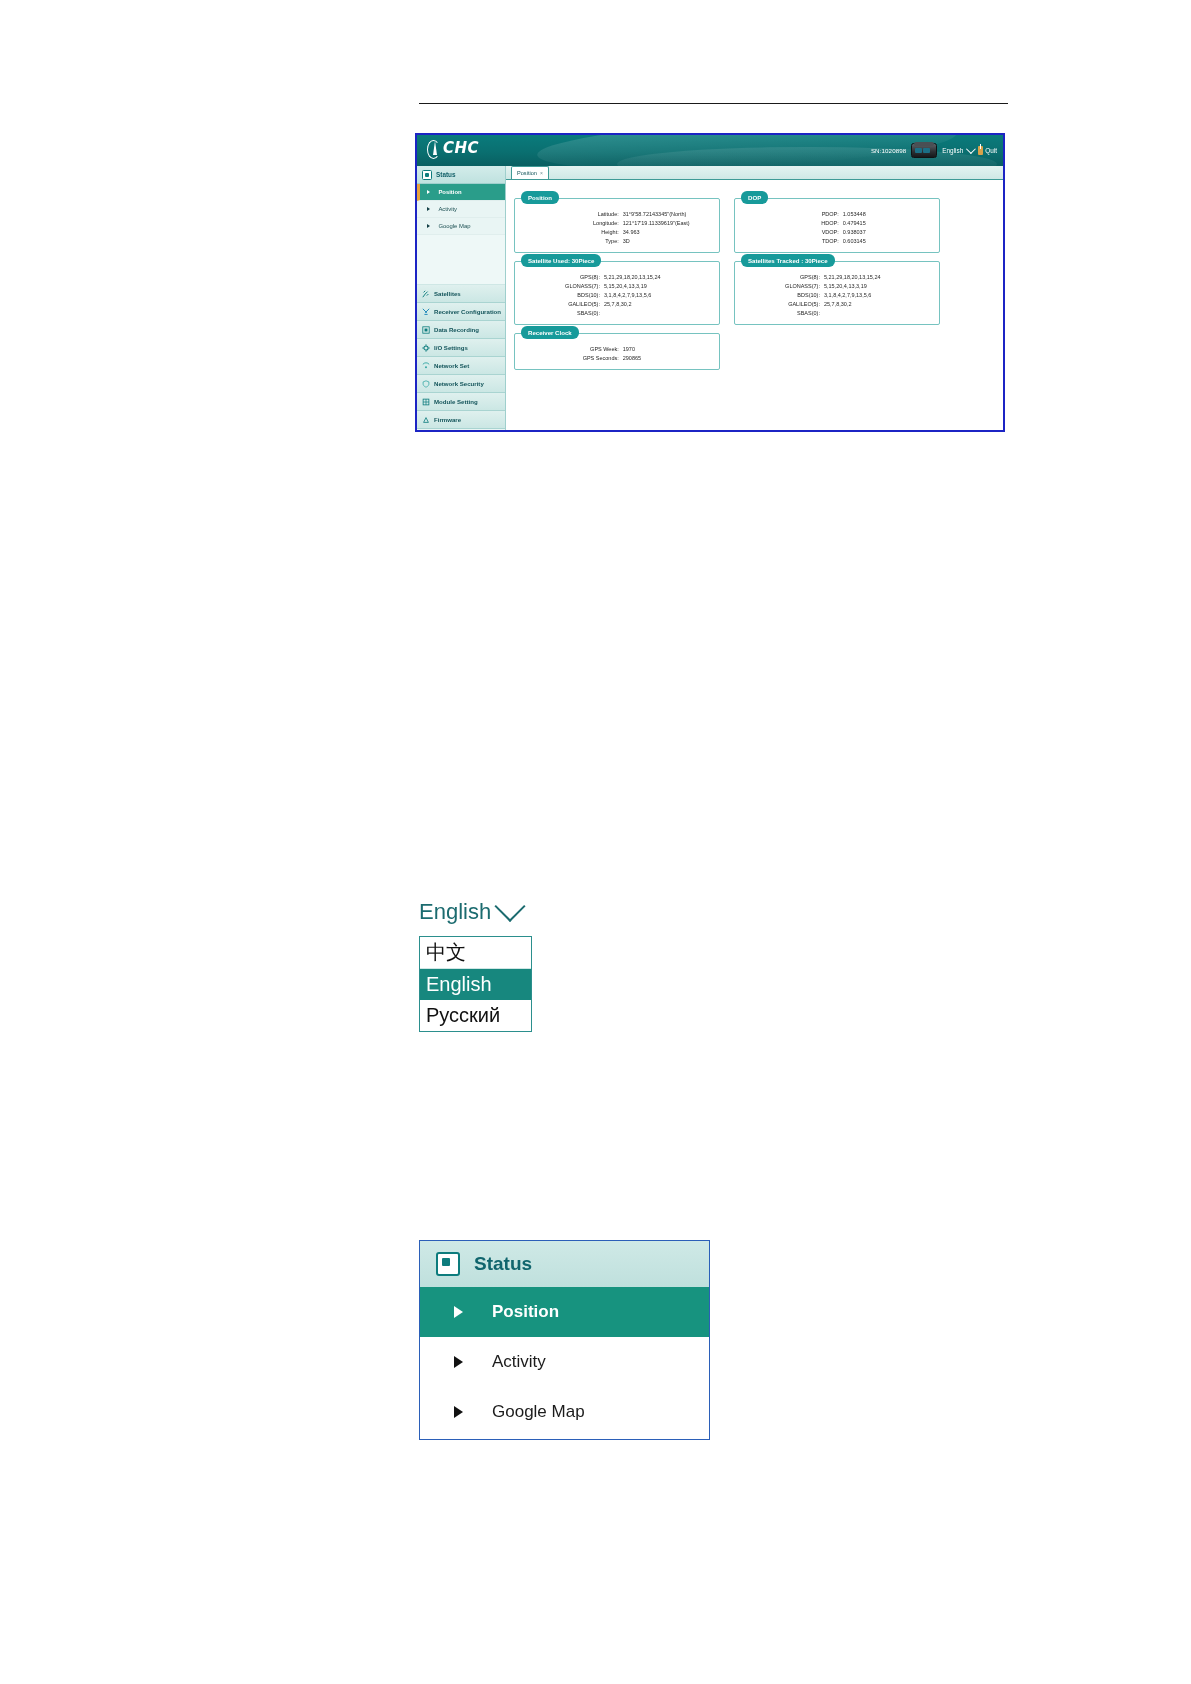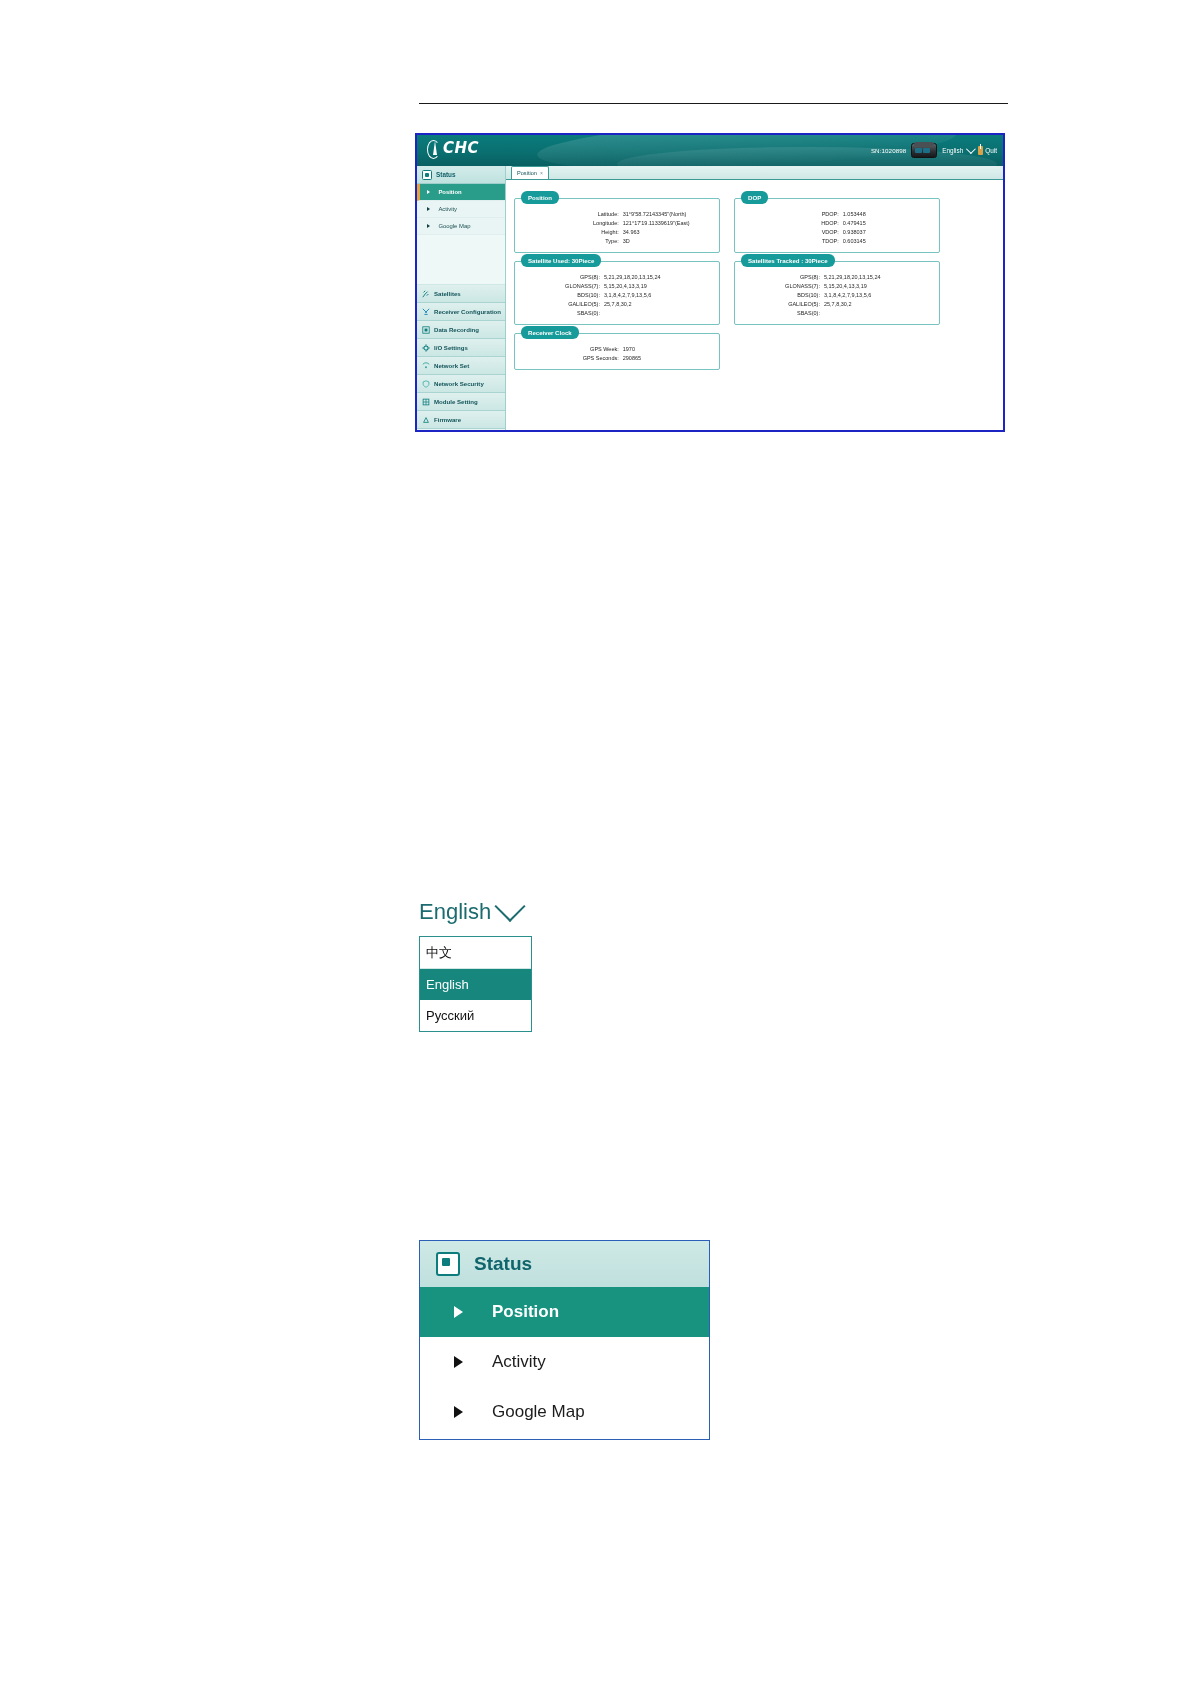--- a/index.html
+++ b/index.html
@@ -167,21 +167,21 @@
     height:48px;display:flex;align-items:center;gap:8px;
     font-size:22px;color:#1b6b6f;
   }
   .lang-chev{
     width:20px;height:20px;border-right:2px solid #1b6b6f;border-bottom:2px solid #1b6b6f;
     transform:rotate(45deg) translate(-4px,-4px);
   }
   .lang-list{border:1px solid #2b8f8d;width:113px;box-sizing:border-box;}
   .lang-opt{
     height:31px;display:flex;align-items:center;padding-left:6px;
-    font-size:13px;color:#111;background:#ffffff;cursor:pointer;
+    font-size:20px;color:#111;background:#ffffff;cursor:pointer;
     border-bottom:1px solid #cfe7e5;
     text-align:right;
   }
   .lang-opt.sel{background:#17877e;color:#ffffff;border-bottom:none;}
   .lang-opt:last-child{border-bottom:none;}
 
   
   .fig-status{
     position:absolute;left:419px;top:1240px;width:291px;height:200px;
     border:1px solid #2b5fb8;box-sizing:border-box;background:#ffffff;

